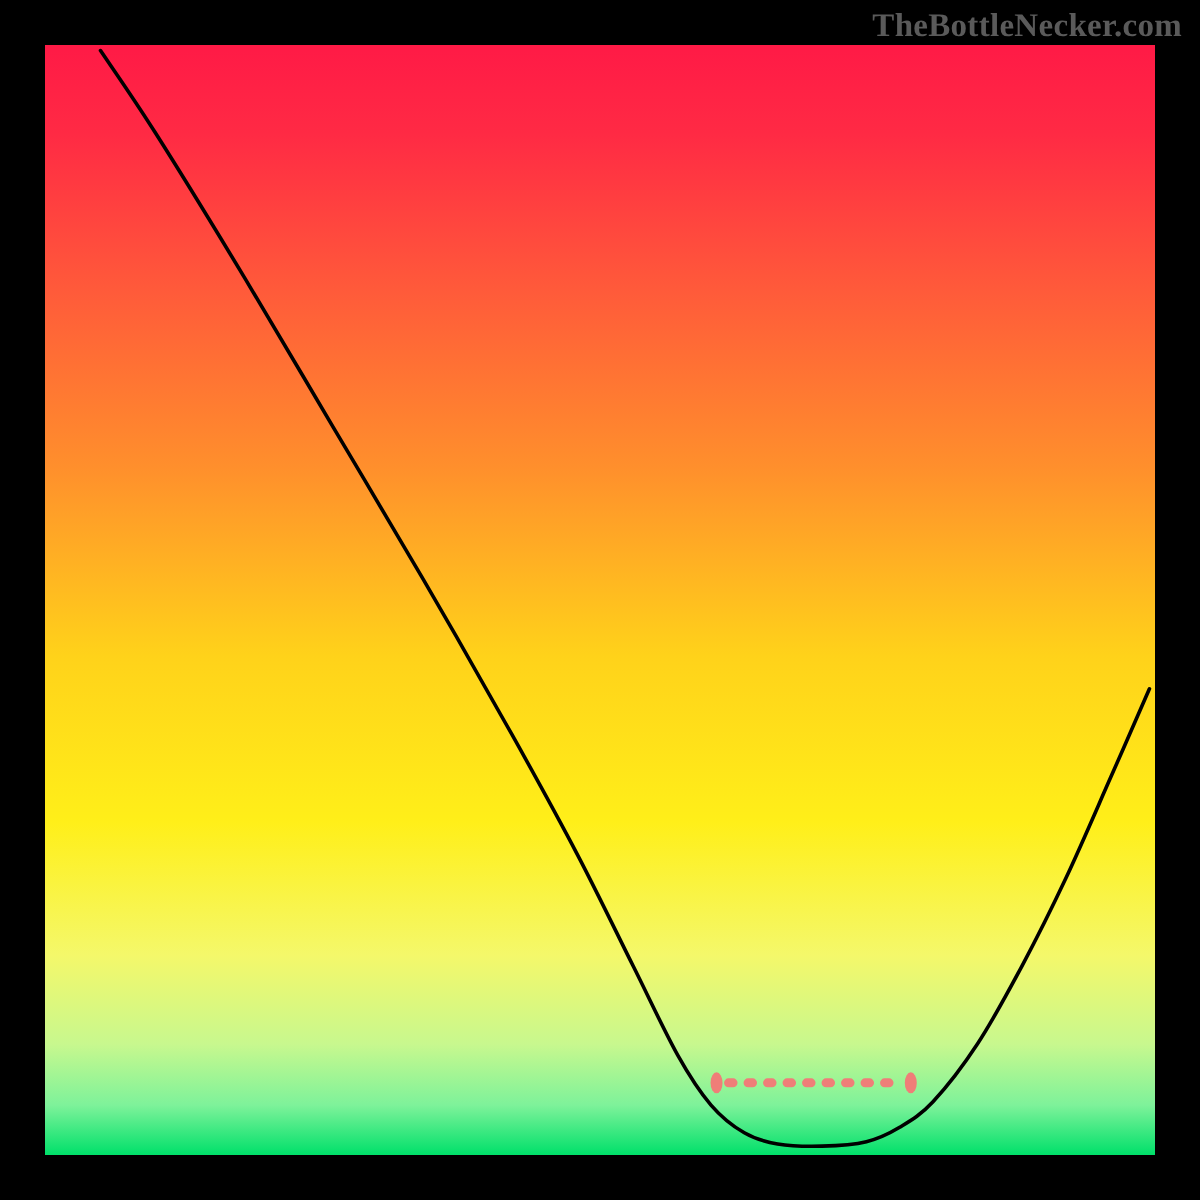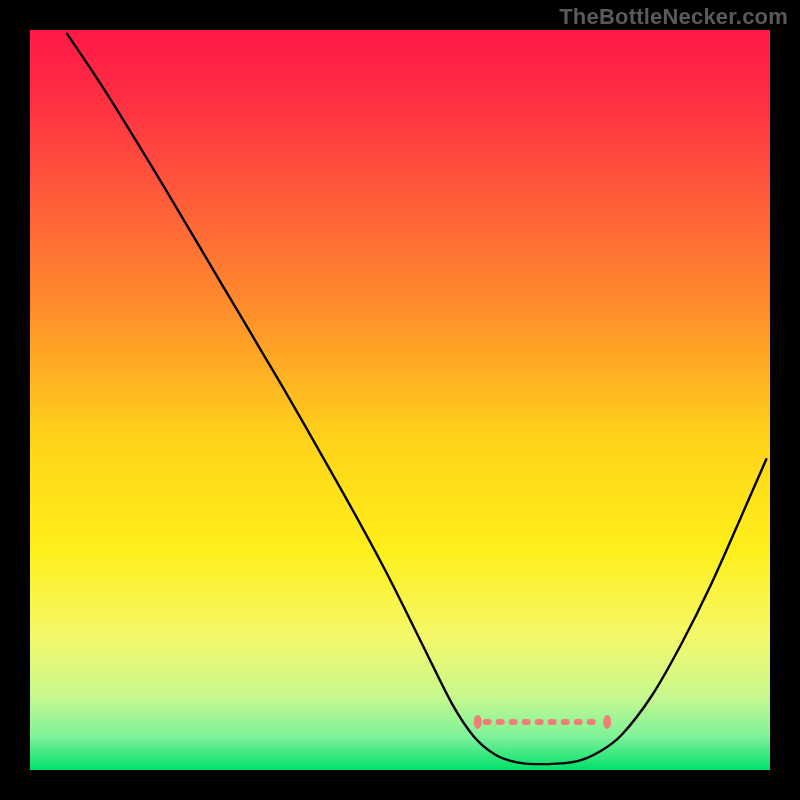--- a/index.html
+++ b/index.html
@@ -12,21 +12,21 @@
   }
   .container {
     position: relative;
     width: 800px;
     height: 800px;
   }
   .watermark {
     position: absolute;
     top: 4px;
     right: 12px;
-    font-family: Liberation Sans, sans-serif;
+    font-family: Liberation Serif, serif;
     font-size: 22px;
     font-weight: 600;
     color: #5a5a5a;
     letter-spacing: 0.2px;
     z-index: 10;
   }
   svg {
     display: block;
   }
 </style>

